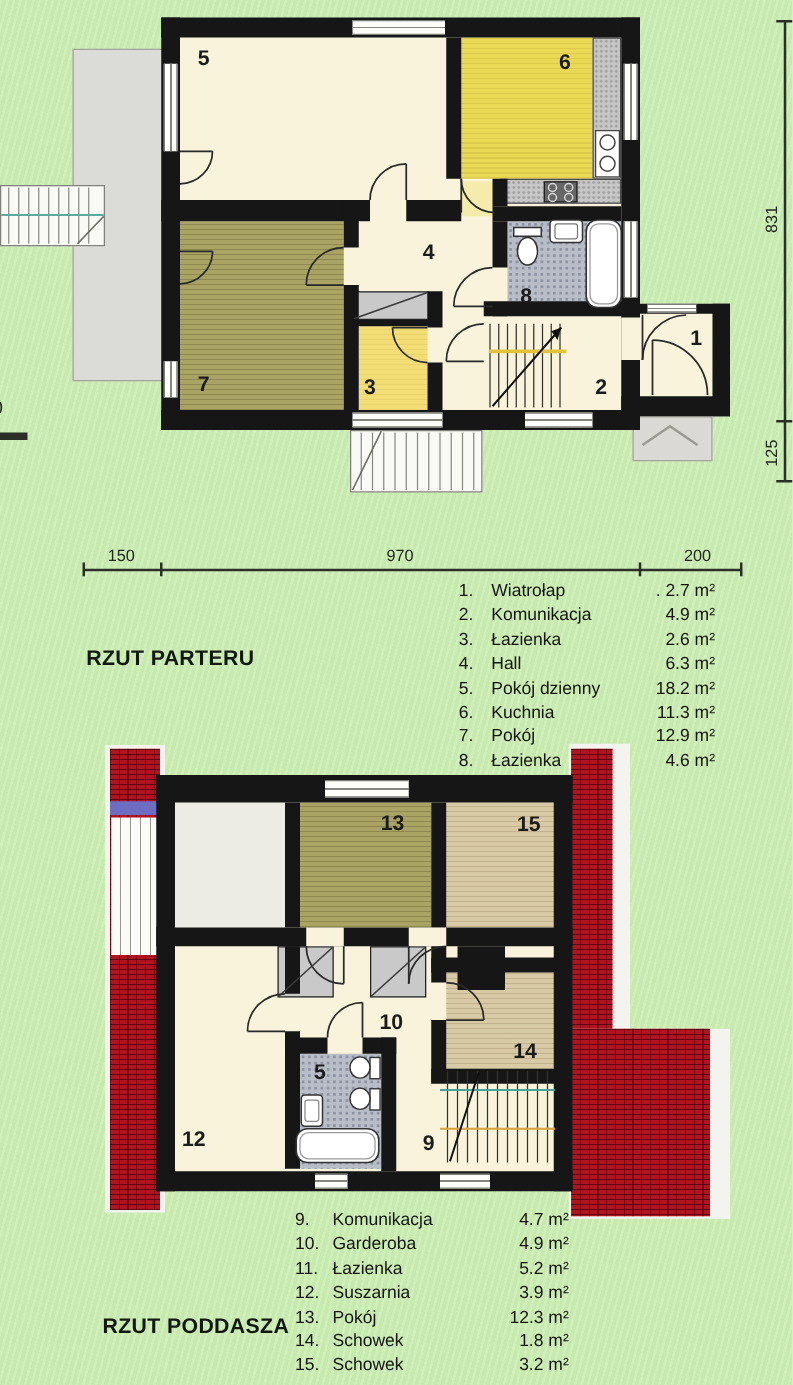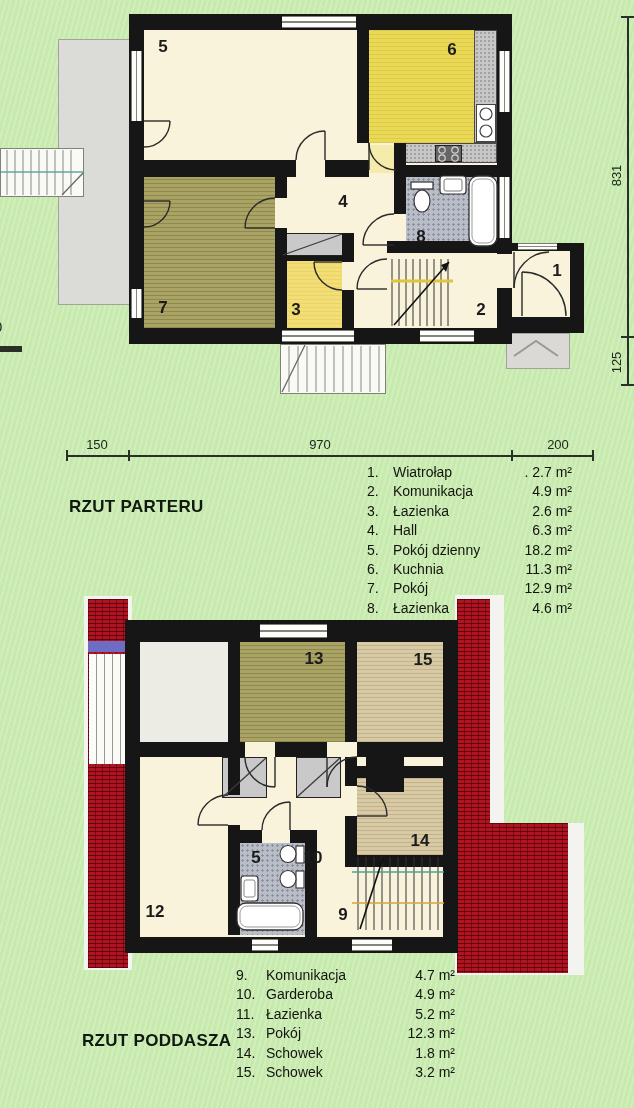--- a/index.html
+++ b/index.html
@@ -33,21 +33,21 @@
   .win{position:absolute;background:#fdfdfa;z-index:4;box-sizing:border-box;}
   .win-h{border-top:1px solid #7d7d78;border-bottom:1px solid #7d7d78;
     background-image:linear-gradient(to bottom,transparent 44%,#85857f 44%,#85857f 58%,transparent 58%);}
   .win-v{border-left:1px solid #7d7d78;border-right:1px solid #7d7d78;
     background-image:linear-gradient(to right,transparent 44%,#85857f 44%,#85857f 58%,transparent 58%);}
   .stairbox{position:absolute;background:#f9f9f5;border:1px solid #81817b;box-sizing:border-box;z-index:2;}
   .chimney{position:absolute;background:#161616;z-index:4;}
   svg.overlay{position:absolute;left:0;top:0;z-index:5;pointer-events:none;}
   .rlabel{position:absolute;z-index:6;font-size:17px;font-weight:700;color:#1b1b1b;
     transform:translate(-50%,-50%);white-space:nowrap;}
-  .title{position:absolute;z-index:6;font-size:17px;font-weight:700;letter-spacing:.3px;color:#101810;white-space:nowrap;}
+  .title{position:absolute;z-index:6;font-size:17px;font-weight:700;letter-spacing:.3px;color:#101810;white-space:nowrap;margin-top:20px;}
   .legend{position:absolute;z-index:6;font-size:14px;line-height:19.4px;color:#14140f;}
   .lg-row{display:flex;}
   .lg-no{flex:0 0 26px;}
   .legend2 .lg-no{flex:0 0 30px;}
   .lg-name{flex:1 1 auto;}
   .lg-area{flex:0 0 76px;text-align:right;}
   .dim{position:absolute;z-index:6;font-size:13px;color:#20281e;white-space:nowrap;}
   .dimline{position:absolute;background:#2a2f28;z-index:6;}
   .rot{transform:rotate(-90deg);transform-origin:center;}
 </style>
@@ -214,21 +214,21 @@
   <div class="wall" style="left:345px;top:816px;width:12px;height:50px;"></div>
   <div class="wall" style="left:345px;top:766px;width:100px;height:12px;"></div>
   <div class="wall" style="left:345px;top:855px;width:100px;height:12px;"></div>
 
   <div class="win win-h" style="left:260px;top:624px;width:67px;height:14px;"></div>
   <div class="win win-h" style="left:252px;top:939px;width:26px;height:12px;"></div>
   <div class="win win-h" style="left:352px;top:939px;width:40px;height:12px;"></div>
 
   <span class="rlabel" style="left:314px;top:659px;">13</span>
   <span class="rlabel" style="left:423px;top:660px;">15</span>
-  <span class="rlabel" style="left:313px;top:818px;margin-top:40px;">10</span>
+  <span class="rlabel" style="left:313px;top:818px;">10</span>
   <span class="rlabel" style="left:420px;top:841px;">14</span>
   <span class="rlabel" style="left:155px;top:912px;">12</span>
   <span class="rlabel" style="left:256px;top:858px;">5</span>
   <span class="rlabel" style="left:343px;top:915px;">9</span>
 
   <span class="title" style="left:82px;top:1031px;">RZUT PODDASZA</span>
   <div class="legend legend2" style="left:236px;top:966px;width:219px;">
     <div class="lg-row">
         <span class="lg-no">9.</span>
         <span class="lg-name">Komunikacja</span>
@@ -236,20 +236,25 @@
       </div>
     <div class="lg-row">
         <span class="lg-no">10.</span>
         <span class="lg-name">Garderoba</span>
         <span class="lg-area">4.9 m²</span>
       </div>
     <div class="lg-row">
         <span class="lg-no">11.</span>
         <span class="lg-name">Łazienka</span>
         <span class="lg-area">5.2 m²</span>
+      </div>
+    <div class="lg-row">
+        <span class="lg-no">12.</span>
+        <span class="lg-name">Suszarnia</span>
+        <span class="lg-area">3.9 m²</span>
       </div>
     <div class="lg-row">
         <span class="lg-no">13.</span>
         <span class="lg-name">Pokój</span>
         <span class="lg-area">12.3 m²</span>
       </div>
     <div class="lg-row">
         <span class="lg-no">14.</span>
         <span class="lg-name">Schowek</span>
         <span class="lg-area">1.8 m²</span>

